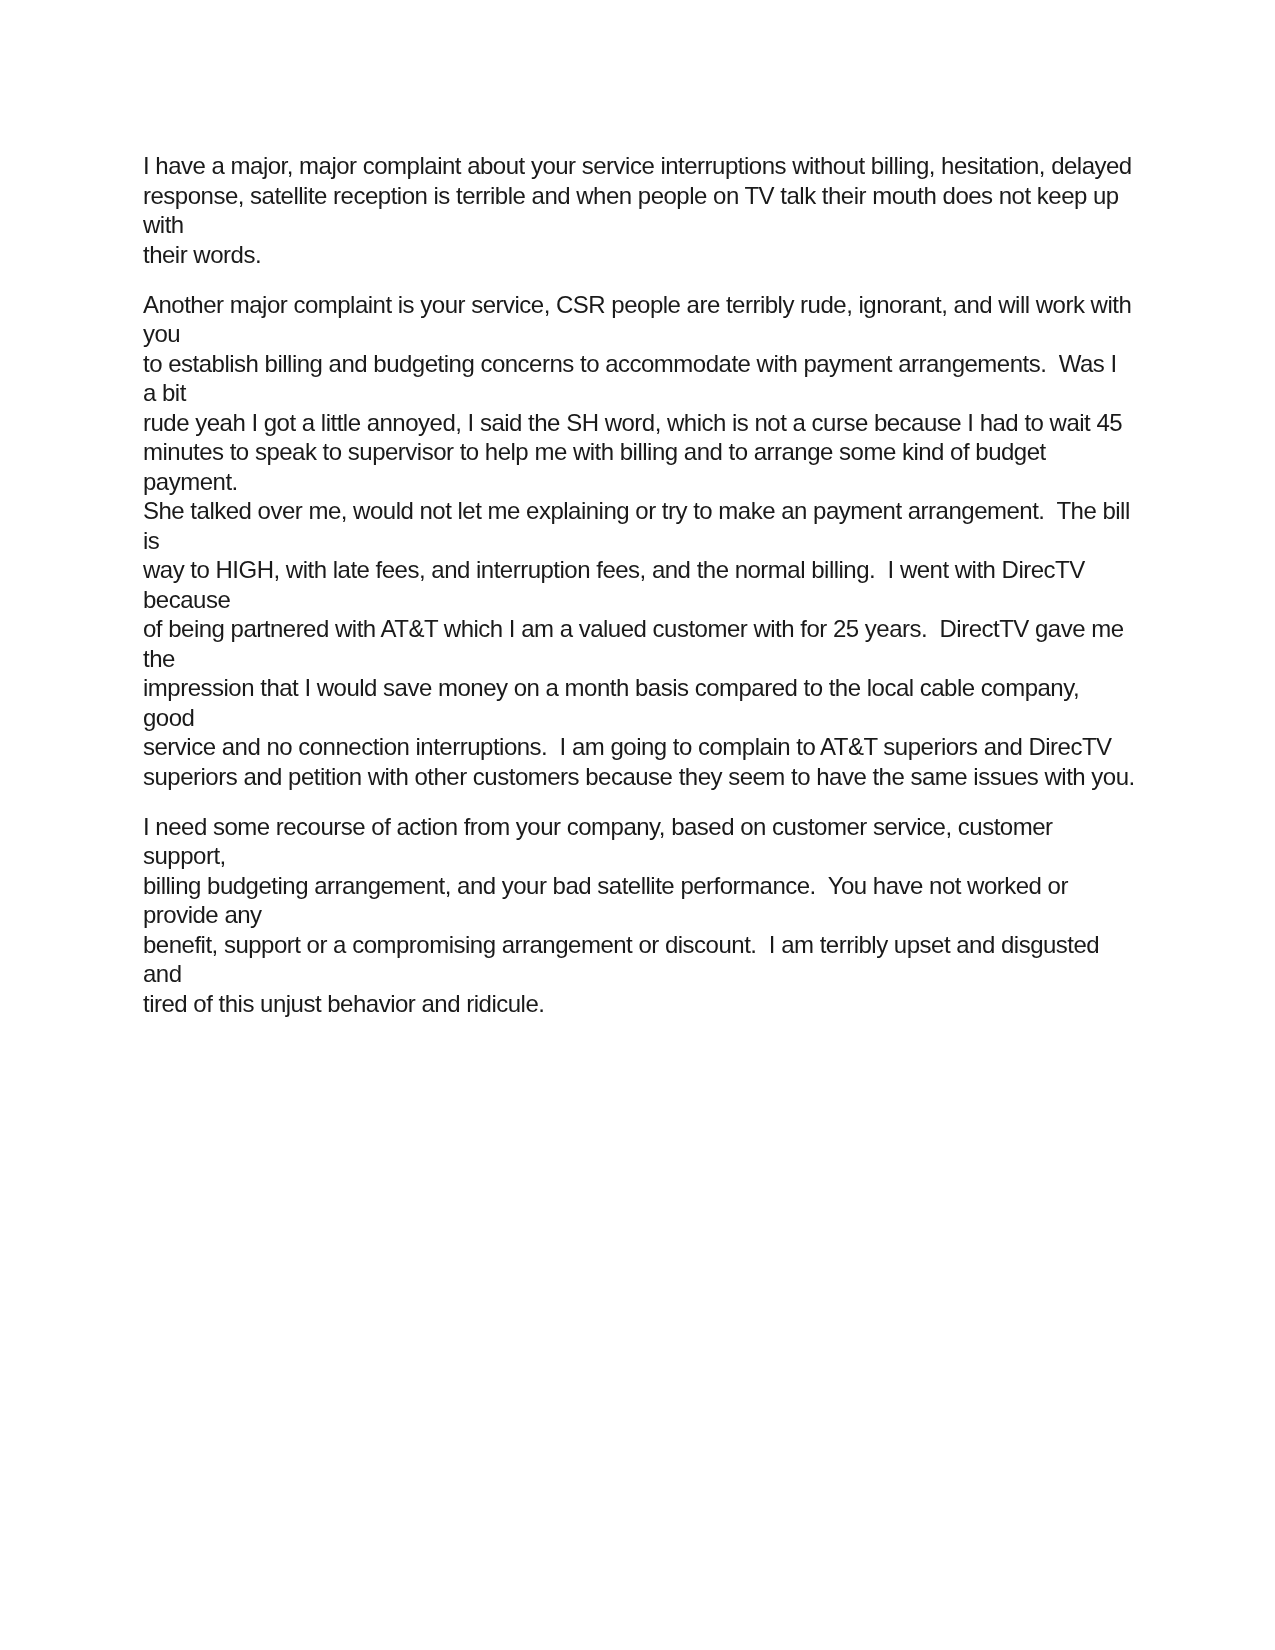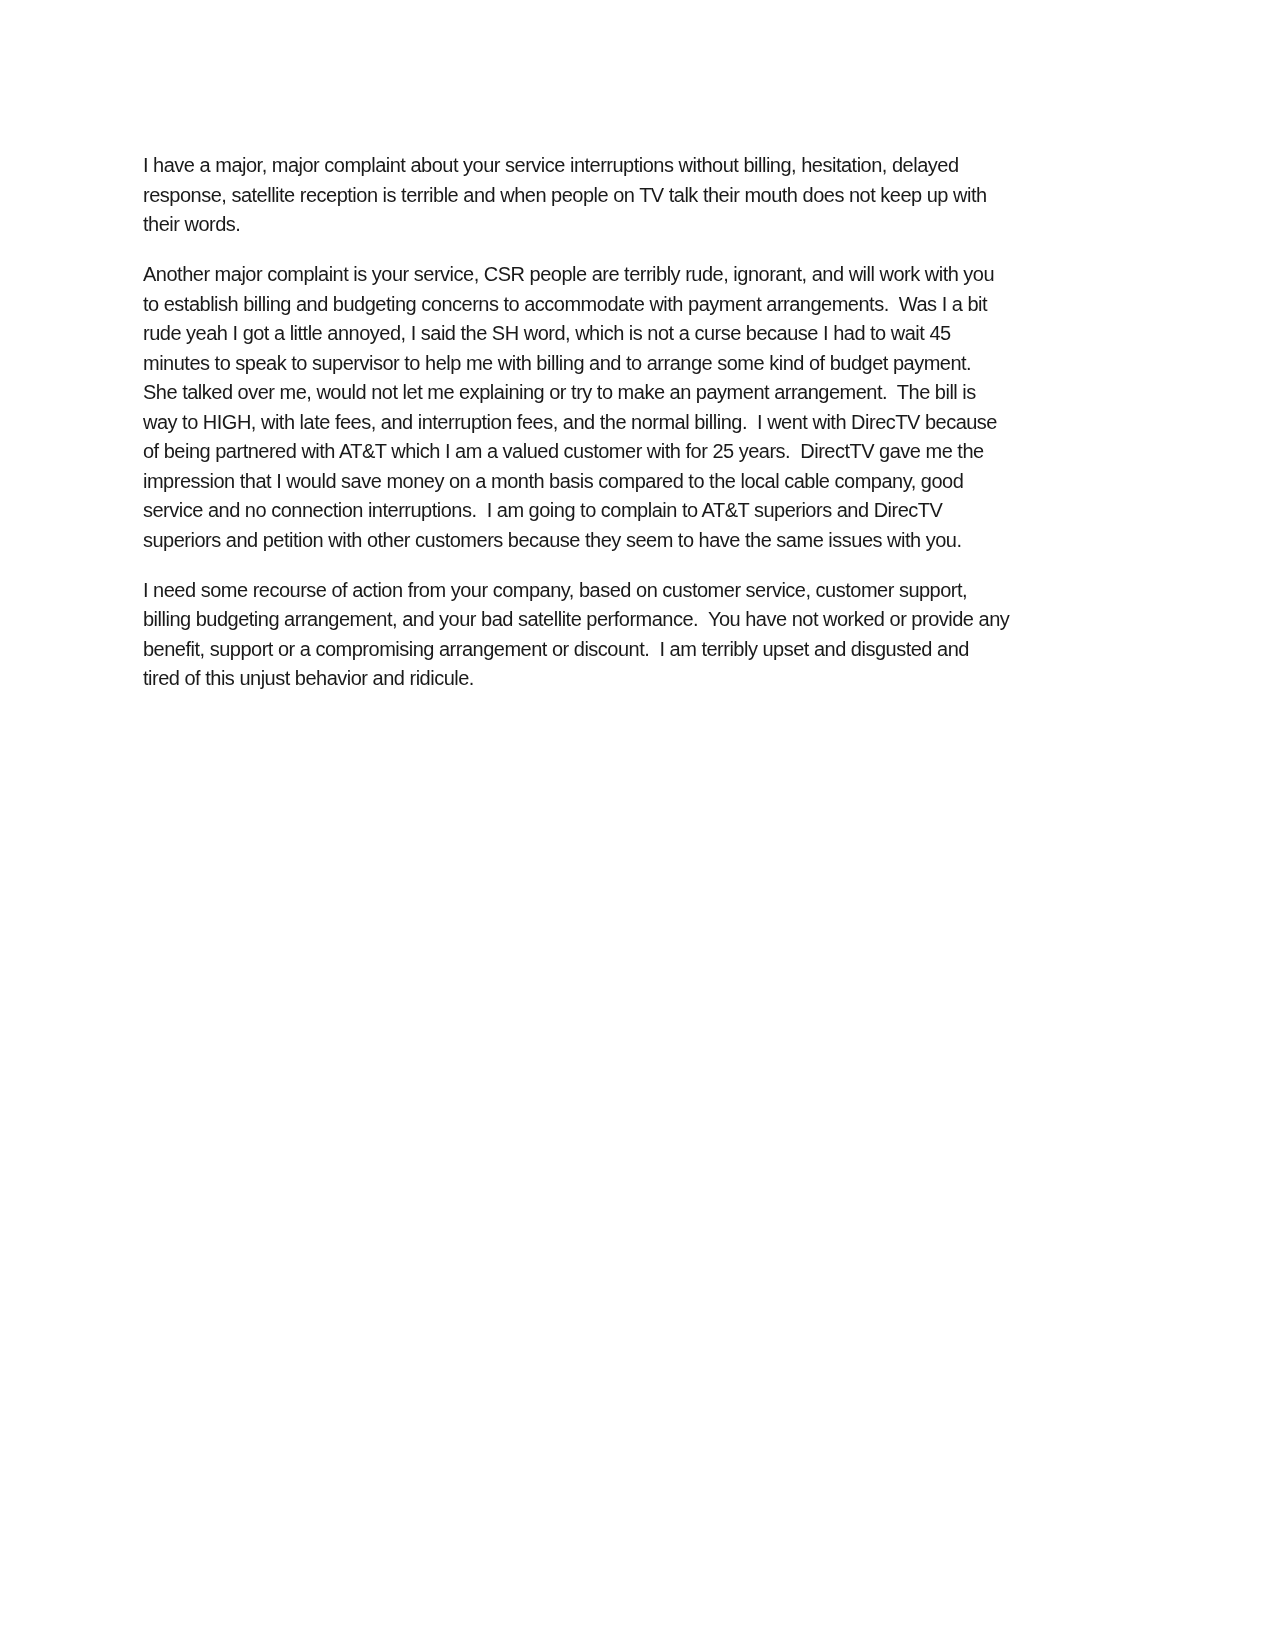--- a/index.html
+++ b/index.html
@@ -12,21 +12,21 @@
     background: #ffffff;
     overflow: hidden;
   }
   .page {
     box-sizing: border-box;
     width: 1275px;
     height: 1650px;
     background: #ffffff;
     padding: 151px 140px 0 143px;
     font-family: "Liberation Sans", sans-serif;
-    font-size: 20px;
+    font-size: 24px;
     line-height: 29.5px;
     letter-spacing: -0.5px;
     color: #1a1a1a;
     border-radius: 27px;
   }
   .paragraph {
     margin: 0 0 20.5px 0;
     white-space: pre-wrap; 
   }
 </style>

